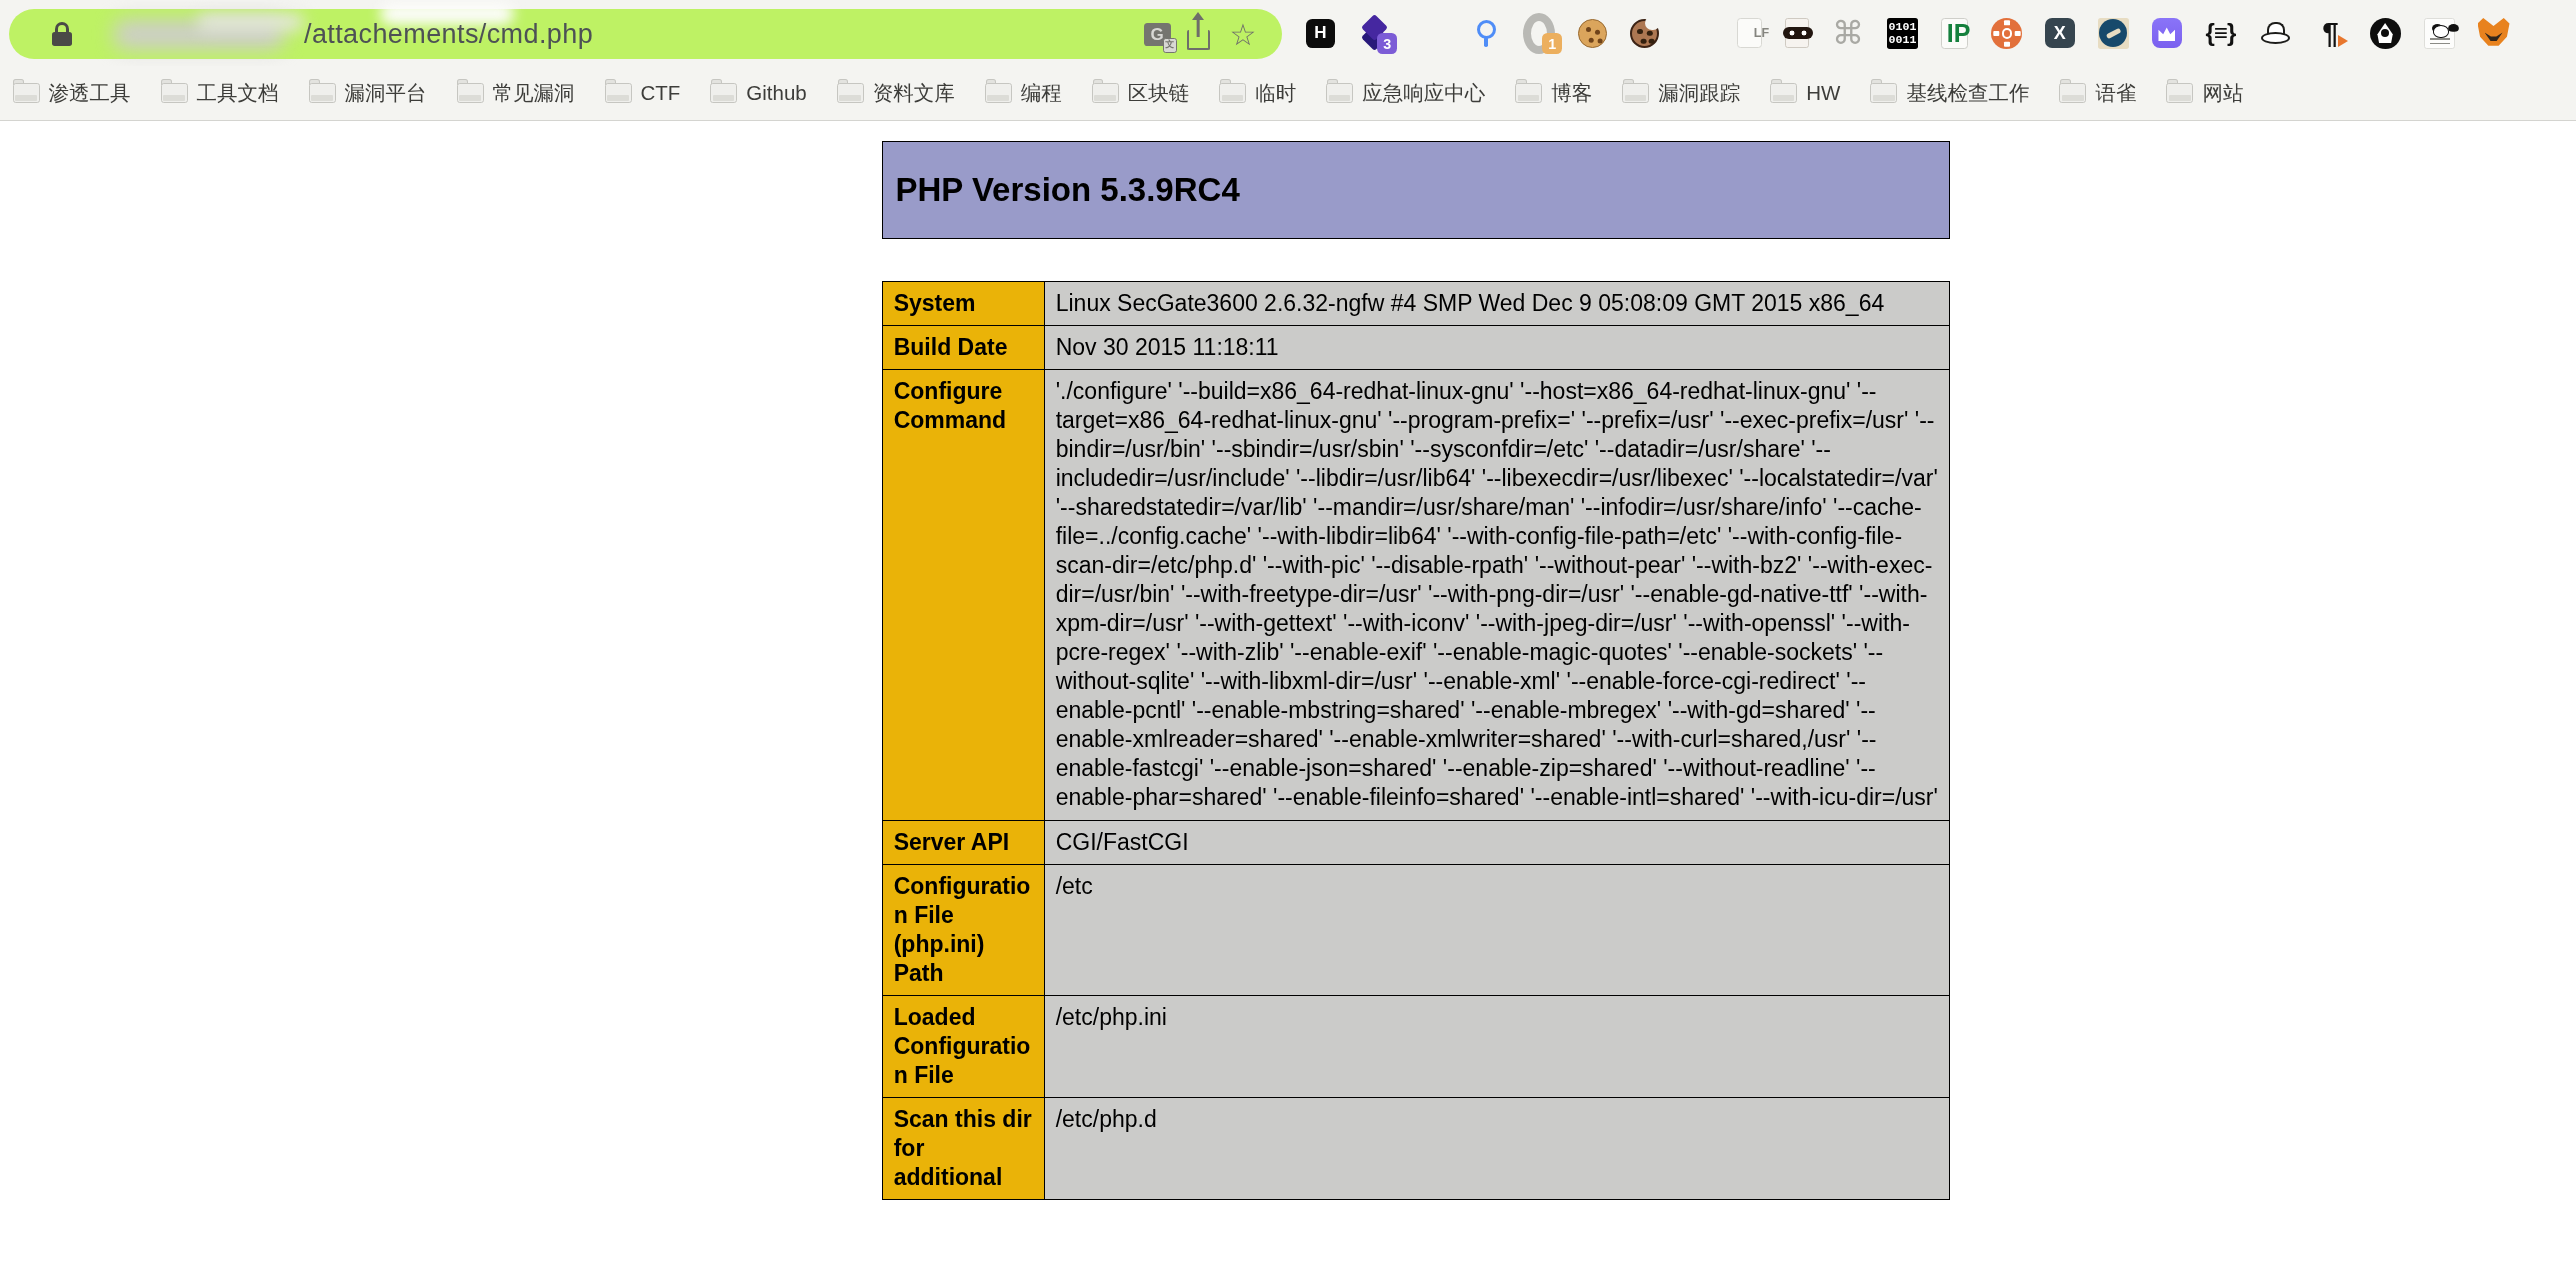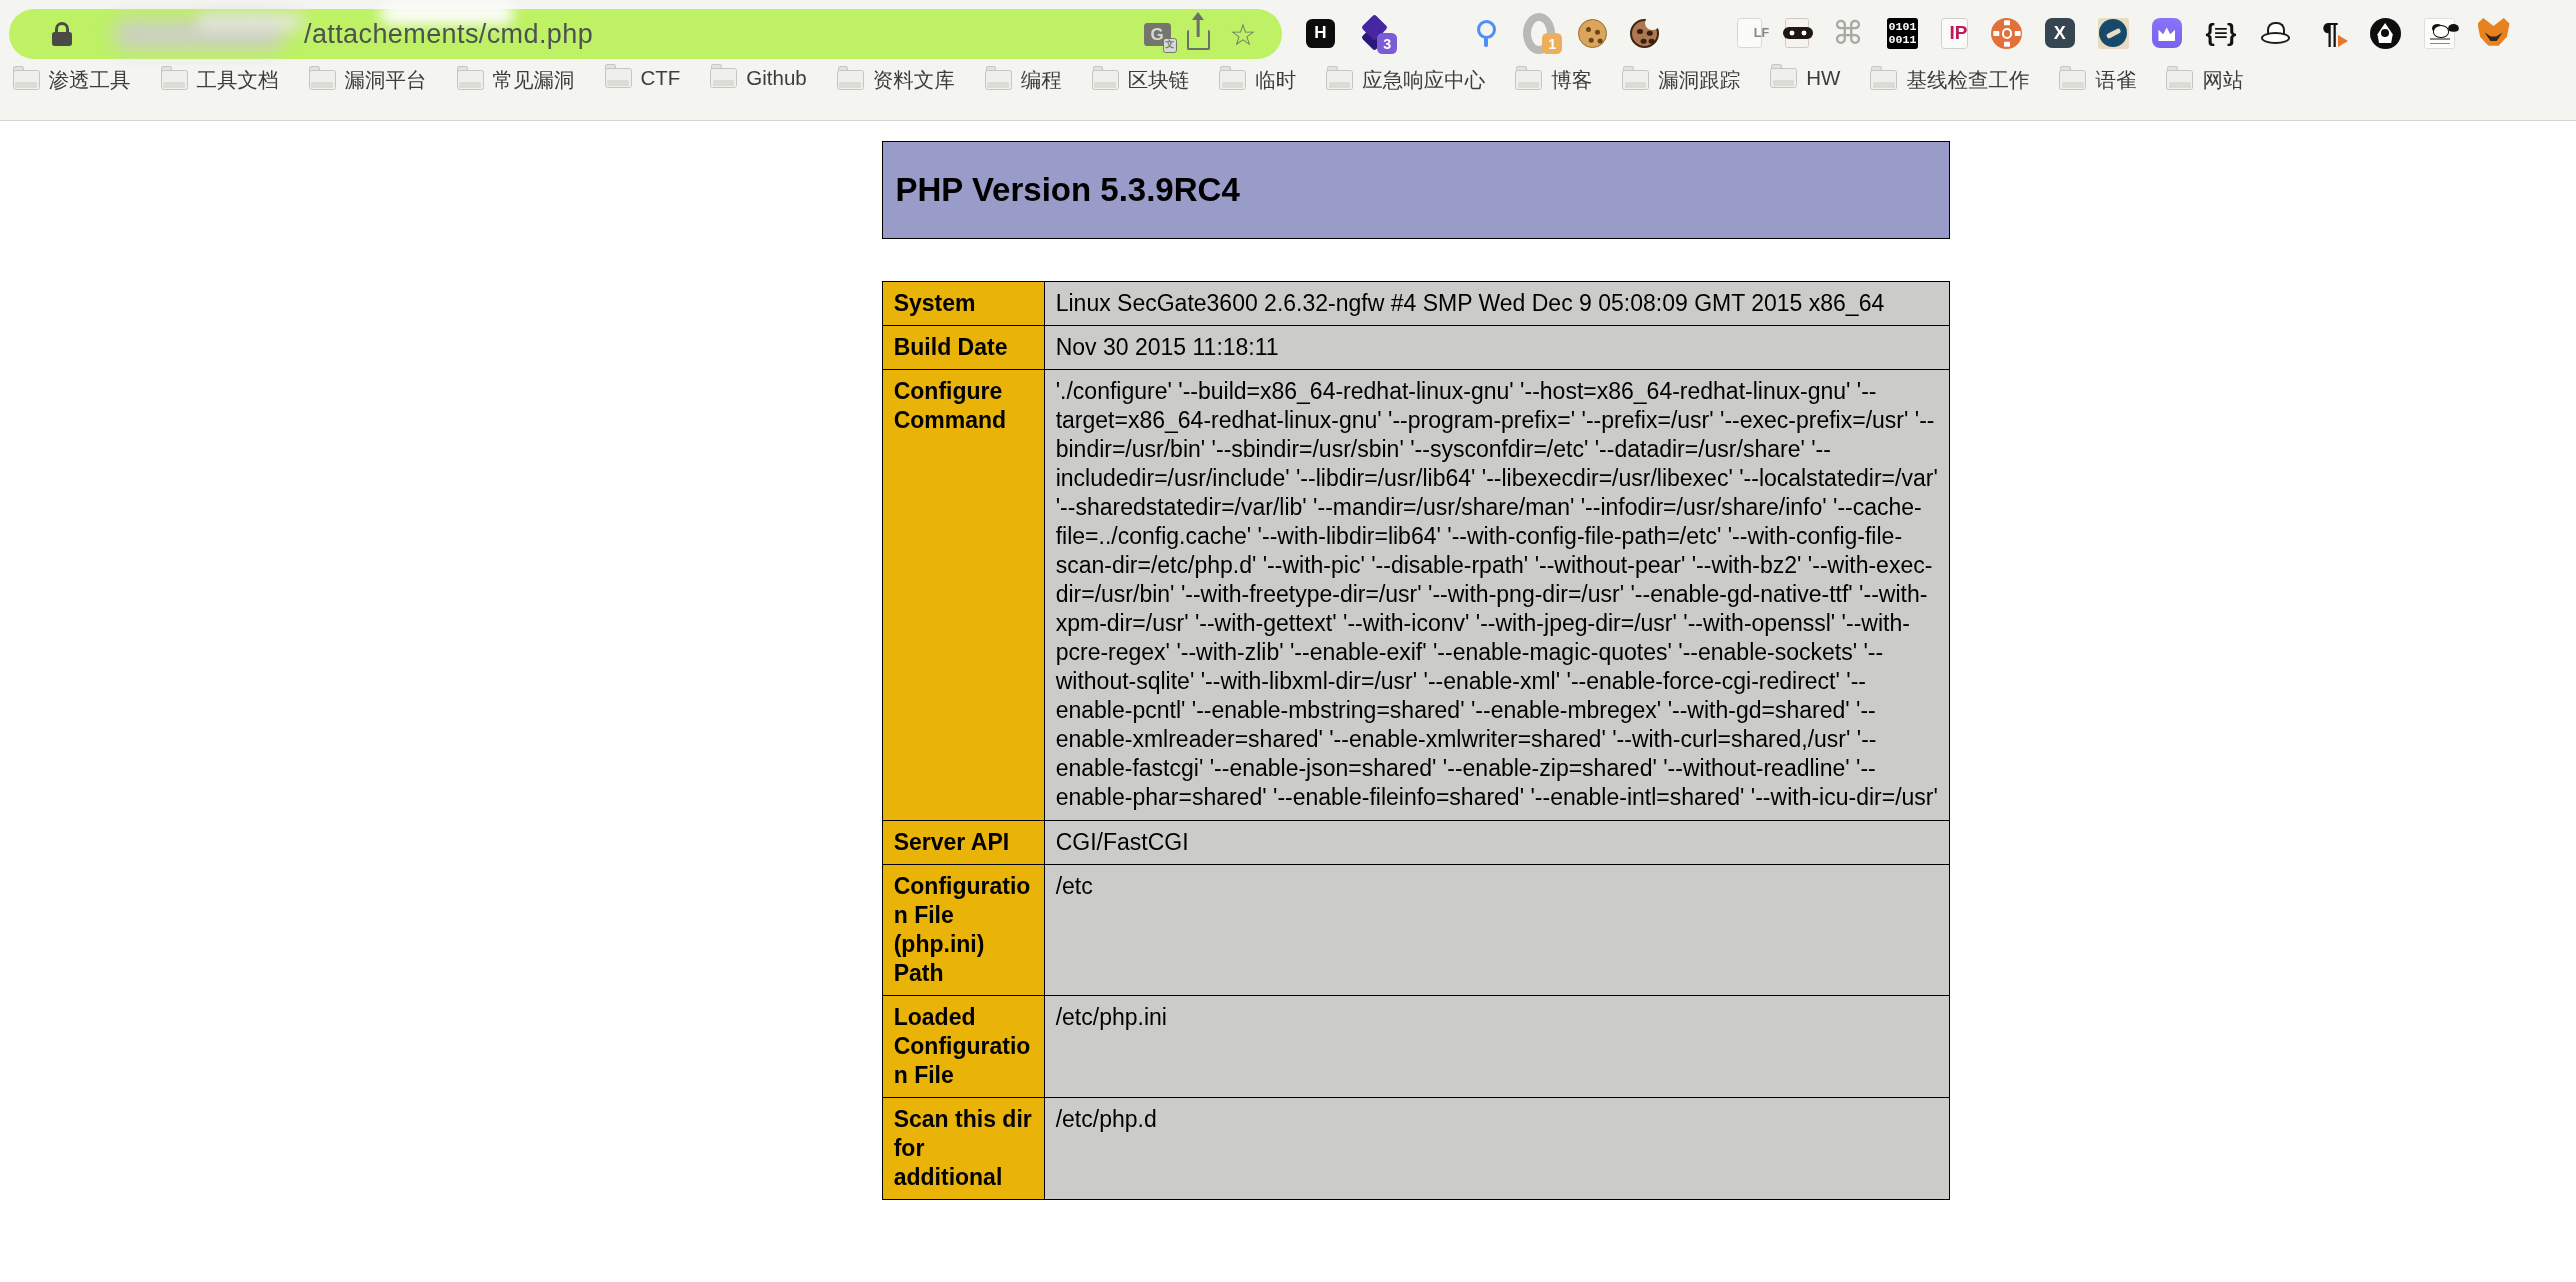--- a/index.html
+++ b/index.html
@@ -60,21 +60,21 @@
   .ext-cookie-bite::after { content:""; position:absolute; top:8px; left:5.4px; width:5.4px; height:5.4px; border-radius:50%; background:#33200f; box-shadow:9.8px 1.8px 0 #33200f, 3.6px 9.8px 0 #33200f, 11.6px 9.8px 0 #33200f; }
   .ext-lf { width:25px; height:30px; background:#fbfbf9; border:1.8px solid #d8d8d3; border-radius:3.6px; }
   .ext-lf .ext-label { color:#85857f; font-size:12.5px; font-weight:700;margin-left:24px; }
   .ext-mask-doc { width:24px; height:29.5px; background:#f6f3ef; border:1.8px solid #cfcac2; border-radius:2.7px; }
   .ext-mask-doc::after { content:""; position:absolute; top:8px; left:-2.7px; width:29.5px; height:11.6px; border-radius:6.3px;
     background:radial-gradient(circle at 30% 50%, #fff 2.2px, transparent 2.7px), radial-gradient(circle at 70% 50%, #fff 2.2px, transparent 2.7px), #221610; }
   .ext-command .ext-label { color:#a9a9a4; font-size:32px; }
   .ext-binary { width:31px; height:31px; background:#000; border-radius:2.7px; }
   .ext-binary .ext-label { color:#fff; font-family:"Liberation Mono","DejaVu Sans Mono",monospace; font-size:11.6px; font-weight:bold; line-height:1.15; white-space:pre-line; text-align:left; }
   .ext-ip { width:27px; height:31px; background:#fbfbf9; border:1.8px solid #cfcfca; border-radius:3.6px; }
-  .ext-ip .ext-label { color:#be185d; font-size:19px; font-weight:800;padding-left:8px; }
+  .ext-ip .ext-label { color:#15803d; font-size:25px; font-weight:800;padding-left:8px; }
   .ext-hub { width:31px; height:31px; background:#e2703b; border-radius:50%; }
   .ext-hub::before { content:""; position:absolute; top:10.7px; left:10.7px; width:6.3px; height:6.3px; border:2.7px solid #fff; border-radius:50%; }
   .ext-hub::after { content:""; position:absolute; top:13.4px; left:13.4px; width:5.4px; height:5.4px; border-radius:0.9px; background:transparent;
     box-shadow:0 -10.7px 0 #fff, 0 10.7px 0 #fff, -10.7px 0 0 #fff, 10.7px 0 0 #fff; }
   .ext-x { width:29.5px; height:29.5px; background:#36454f; border-radius:7.1px; }
   .ext-x .ext-label { color:#fff; font-size:18px; font-weight:700; }
   .ext-navy { width:31px; height:31px; background:#e7dcc2; border-radius:2.7px; }
   .ext-navy::before { content:""; position:absolute; top:1.8px; left:1.8px; width:28px; height:28px; background:#17496b; border-radius:50%; }
   .ext-navy::after { content:""; position:absolute; top:13.4px; left:8px; width:15px; height:4.5px; background:#e7dcc2; border-radius:2.7px; transform:rotate(-28deg); }
   .ext-crown { width:30px; height:30px; background:linear-gradient(180deg,#8a74f8,#7a60ef); border-radius:8px; }
@@ -95,21 +95,21 @@
   .ext-panda::after { content:""; position:absolute; bottom:3.6px; left:5.4px; width:20.5px; height:6.3px;
     background:repeating-linear-gradient(180deg,#8b8b86 0 1.8px,transparent 1.8px 4.5px); }
   .ext-metamask { width:32px; height:30px; background:#e8821e;
     clip-path:polygon(0 18%, 18% 0, 50% 26%, 82% 0, 100% 18%, 92% 62%, 66% 92%, 34% 92%, 8% 62%); }
   .ext-metamask::after { content:""; position:absolute; top:14.3px; left:7.1px; width:18px; height:9px; background:#30261c;
     clip-path:polygon(0 0, 35% 100%, 65% 100%, 100% 0, 65% 45%, 35% 45%); }
 
   
   .bookmarks {
     position:absolute; top:66px; left:0; width:2576px; height:55px; background:#f4f4f1;
-    border-bottom:1.8px solid #d4d4d0; display:flex; align-items:flex-start; gap:30px; padding-left:12.5px;
+    border-bottom:1.8px solid #d4d4d0; display:flex; align-items:center; gap:30px; padding-left:12.5px;
   }
   .bm { display:flex; align-items:center; gap:9px; flex:0 0 auto; cursor:default; }
   .bm-label { font-size:20.5px; color:#3d3d3a; white-space:nowrap; }
   .folder { position:relative; width:27px; height:20.5px; }
   .folder-back { position:absolute; top:0; left:0; width:27px; height:20.5px; background:#efefec; border:1.8px solid #c6c6c1; border-radius:2.7px; }
   .folder-tab { position:absolute; top:-3.6px; left:0.9px; width:10.7px; height:5.4px; background:#e3e3df; border:1.8px solid #c6c6c1; border-bottom:none; border-radius:2.7px 2.7px 0 0; }
   .folder-front { position:absolute; bottom:1.8px; left:2.7px; width:21.4px; height:6.3px; background:#dcdcd7; border-radius:0.9px; }
 
   
   .page { position:absolute; top:123px; left:0; width:2576px; height:1159px; background:#fff; overflow:hidden; }

